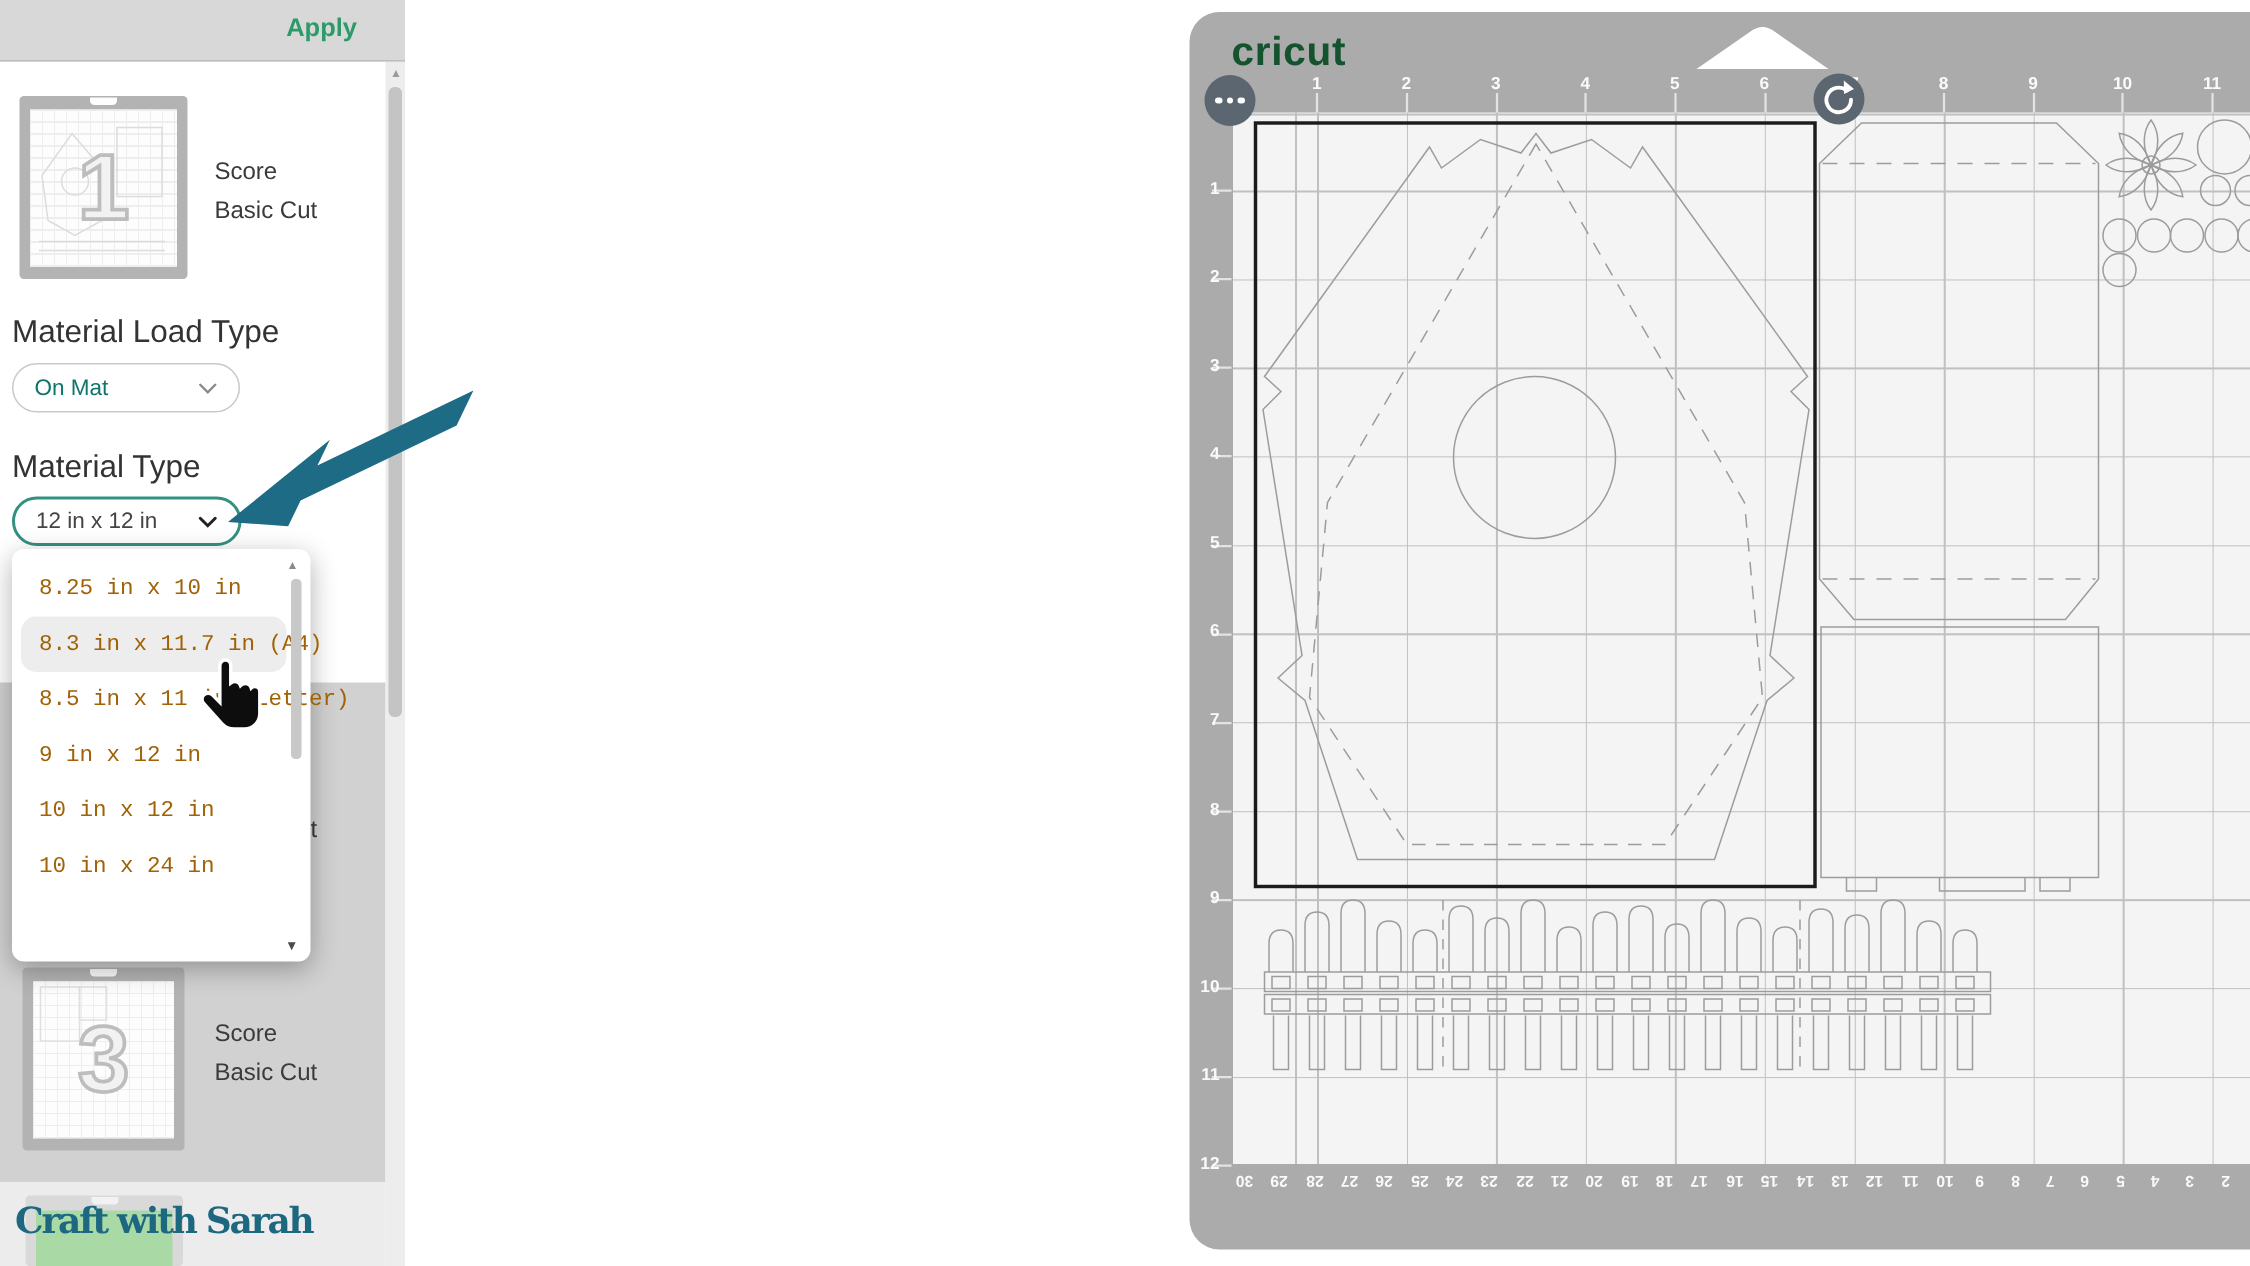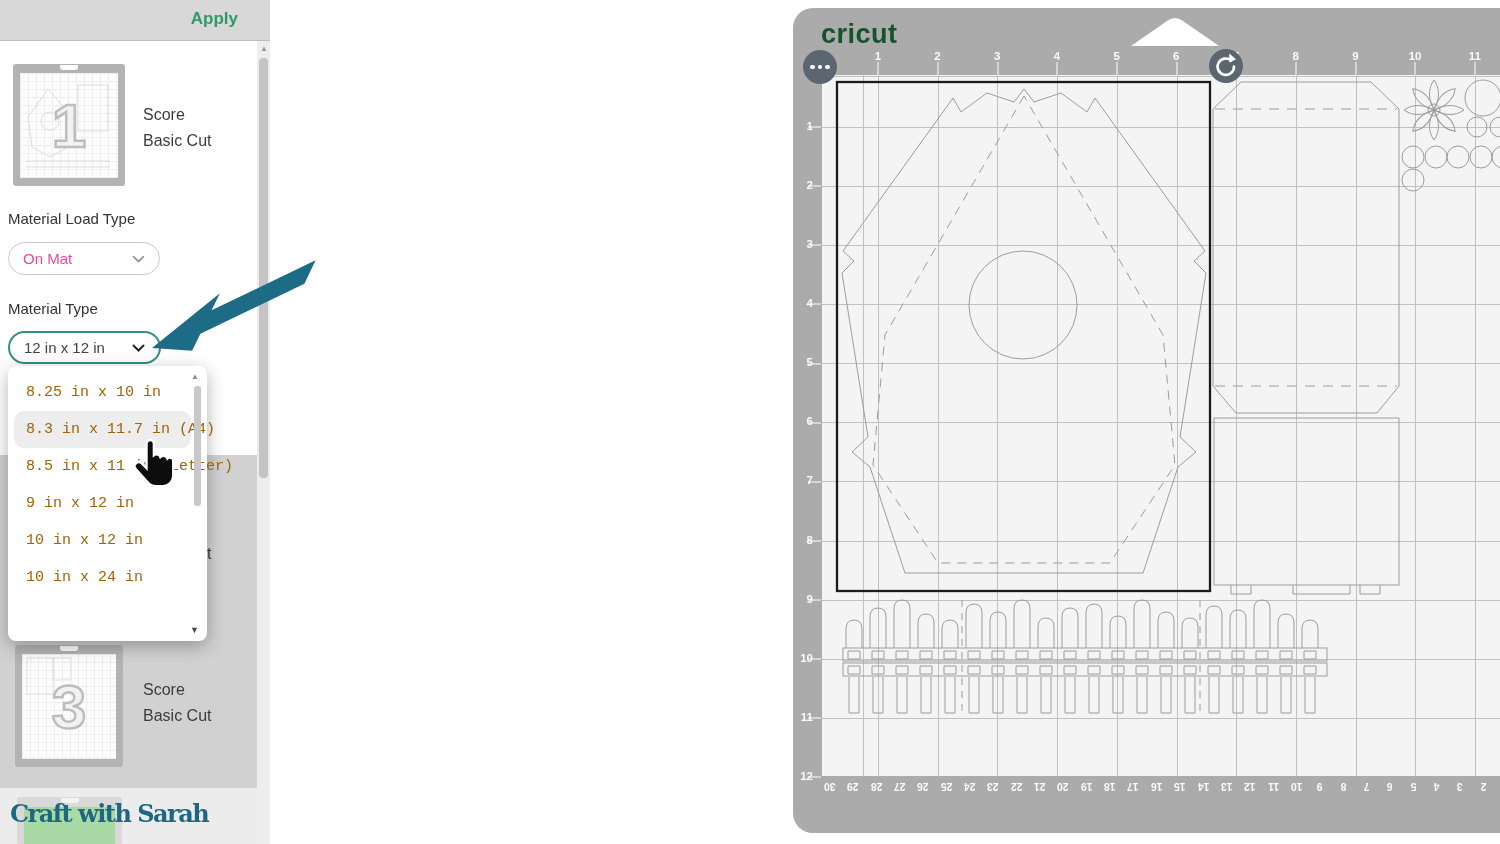--- a/index.html
+++ b/index.html
@@ -16,21 +16,21 @@
 
   .thumb{background:#b3b3b3;border-radius:3px;z-index:3;}
   .thumb .inner{position:absolute;left:7px;top:9px;right:7px;bottom:8px;background:#fdfdfd;
      background-image:repeating-linear-gradient(to right,#eeeeee 0 1px,transparent 1px 8px),
                       repeating-linear-gradient(to bottom,#eeeeee 0 1px,transparent 1px 8px);}
   .thumb .tab{position:absolute;left:50%;top:1px;width:18px;height:5px;margin-left:-9px;background:#fdfdfd;border-radius:0 0 3px 3px;}
   .matnum{position:absolute;inset:0;display:flex;align-items:center;justify-content:center;
      font-size:62px;font-weight:bold;color:#f2f2f2;-webkit-text-stroke:2.5px #bdbdbd;}
   .layerlbl{position:absolute;left:143px;font-size:16px;color:#3b3b3b;z-index:3;}
 
-  .fieldlbl{position:absolute;left:8px;font-size:15px;color:#333;z-index:3;}
+  .fieldlbl{position:absolute;left:8px;font-size:21px;color:#333;z-index:3;}
   .select{position:absolute;left:8px;height:33px;background:#fff;border:1px solid #c9c9c9;border-radius:17px;
      display:flex;align-items:center;padding:0 14px;box-sizing:border-box;z-index:3;cursor:pointer;}
   .select .val{font-size:15px;}
   .select .chev{margin-left:auto;display:flex;}
   .sel-open{border:2px solid #339180;}
 
   
   .sb-track{left:257px;top:41px;width:13px;height:803px;background:#ededed;z-index:4;}
   .sb-arrow{position:absolute;left:258px;top:44px;width:12px;text-align:center;font-size:8px;color:#9a9a9a;z-index:5;}
   .sb-thumb{left:259px;top:58px;width:9px;height:420px;background:#c4c4c4;border-radius:4px;z-index:5;}
@@ -93,21 +93,21 @@
     </svg>
   </div>
   <div class="tab"></div>
   <div class="matnum">1</div>
 </div>
 <div class="layerlbl" style="top:106px;">Score</div>
 <div class="layerlbl" style="top:132px;">Basic Cut</div>
 
 <div class="fieldlbl" style="top:210px;">Material Load Type</div>
 <div class="select" style="top:242px;width:152px;">
-  <span class="val" style="color:#ec4899;">On Mat</span>
+  <span class="val" style="color:#0f766e;">On Mat</span>
   <span class="chev">
     <svg width="13" height="8">
         <path d="M1.5 1.5 L6.5 6.5 L11.5 1.5" stroke="#8a8a8a" stroke-width="1.6" fill="none" stroke-linecap="round"></path>
       </svg>
   </span>
 </div>
 
 <div class="fieldlbl" style="top:300px;">Material Type</div>
 <div class="select sel-open" style="top:331px;width:153px;gap:23px;">
   <span class="val" style="color:#444;">12 in x 12 in</span>

